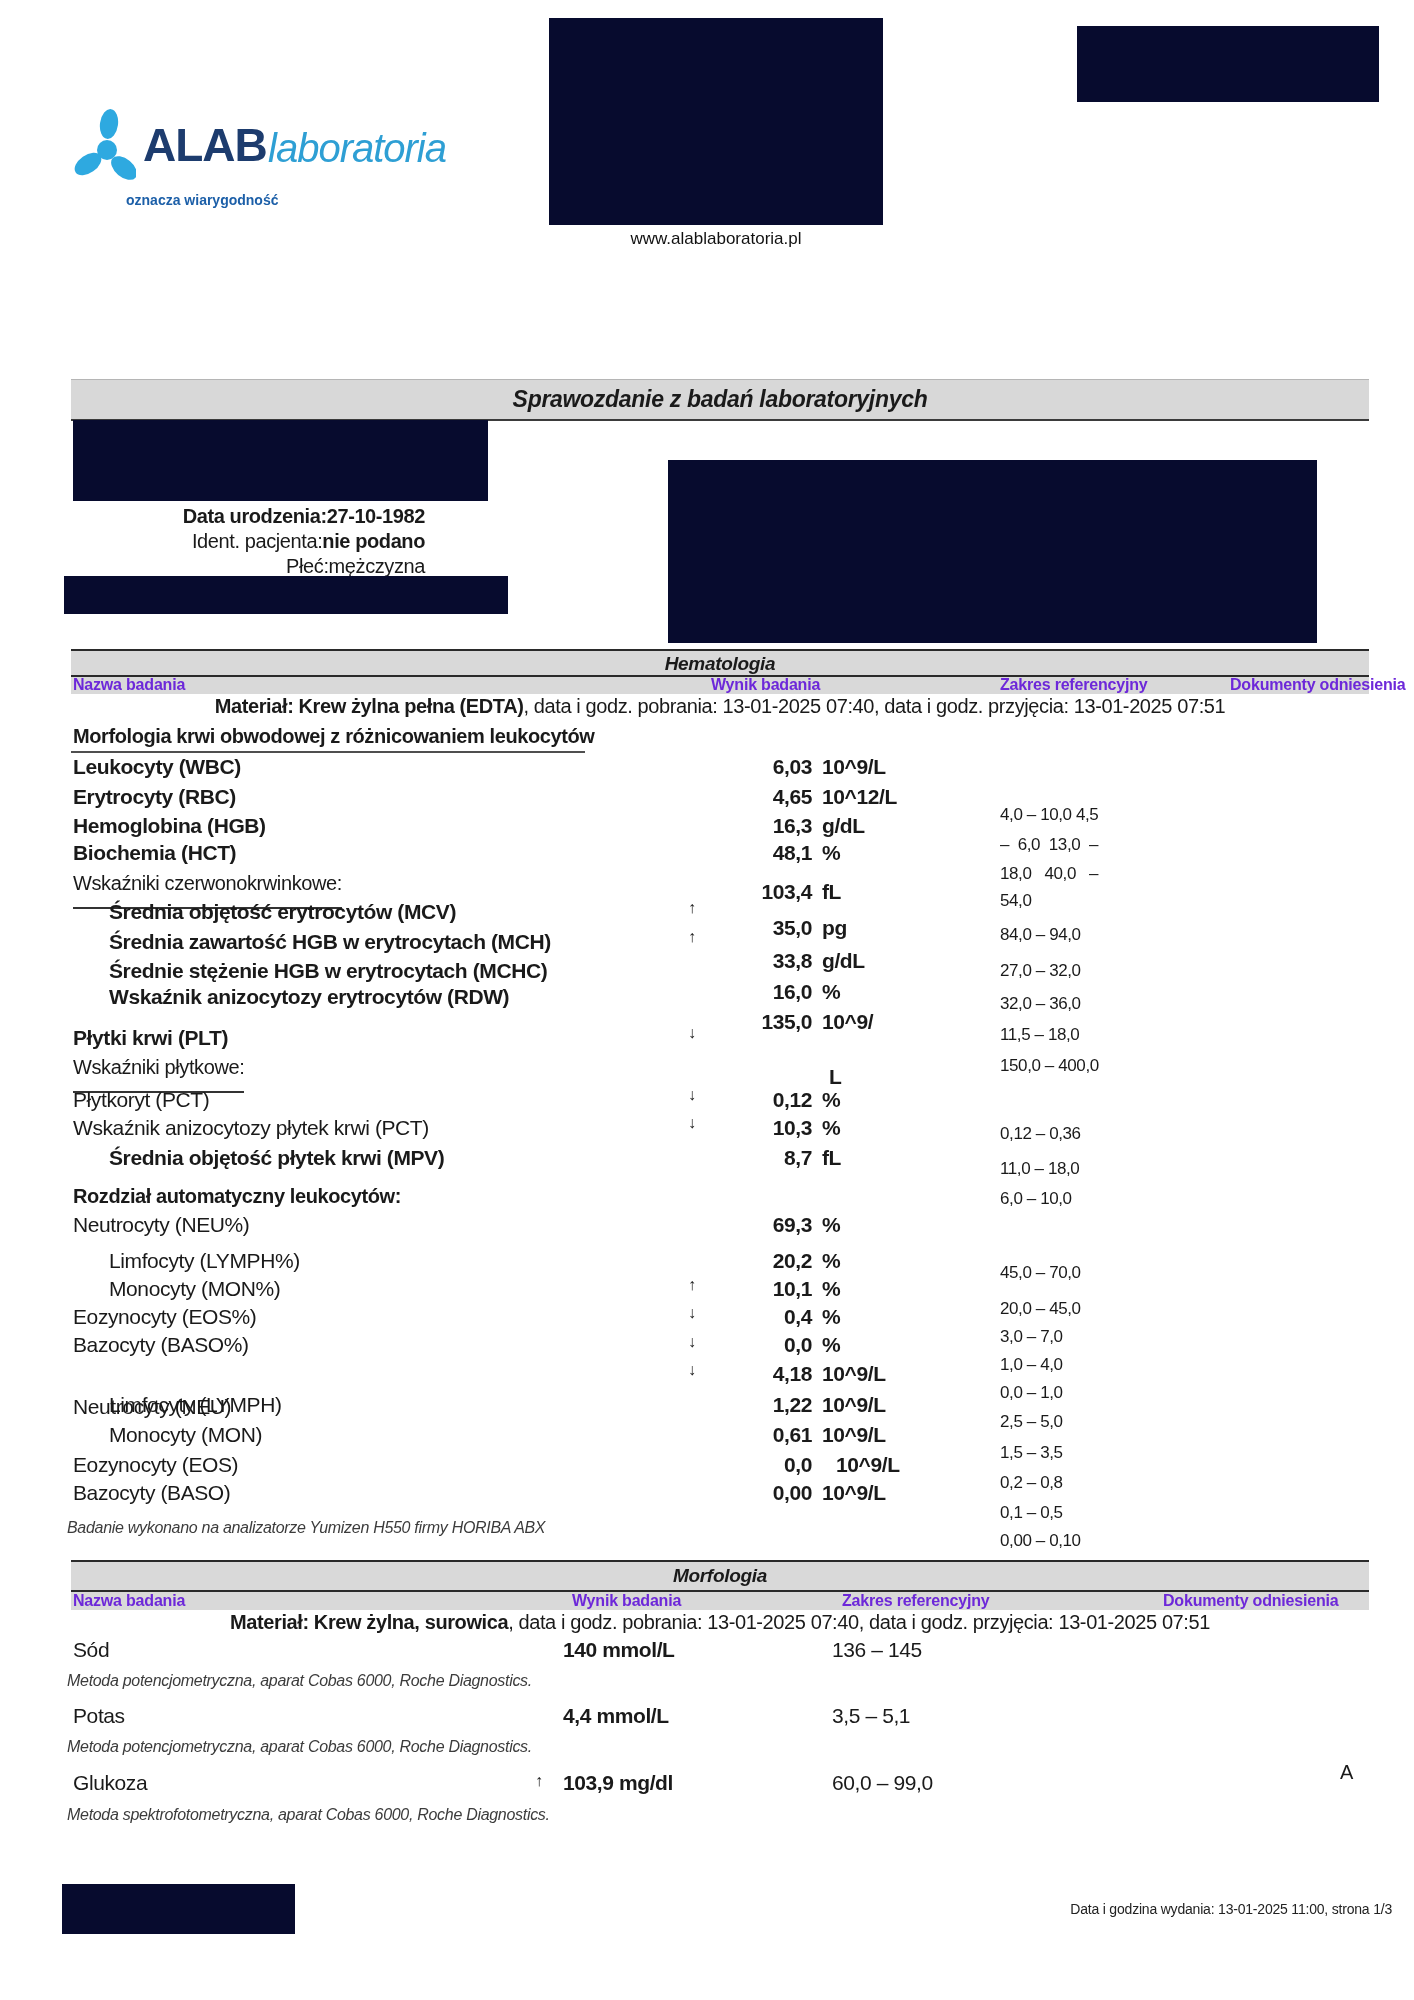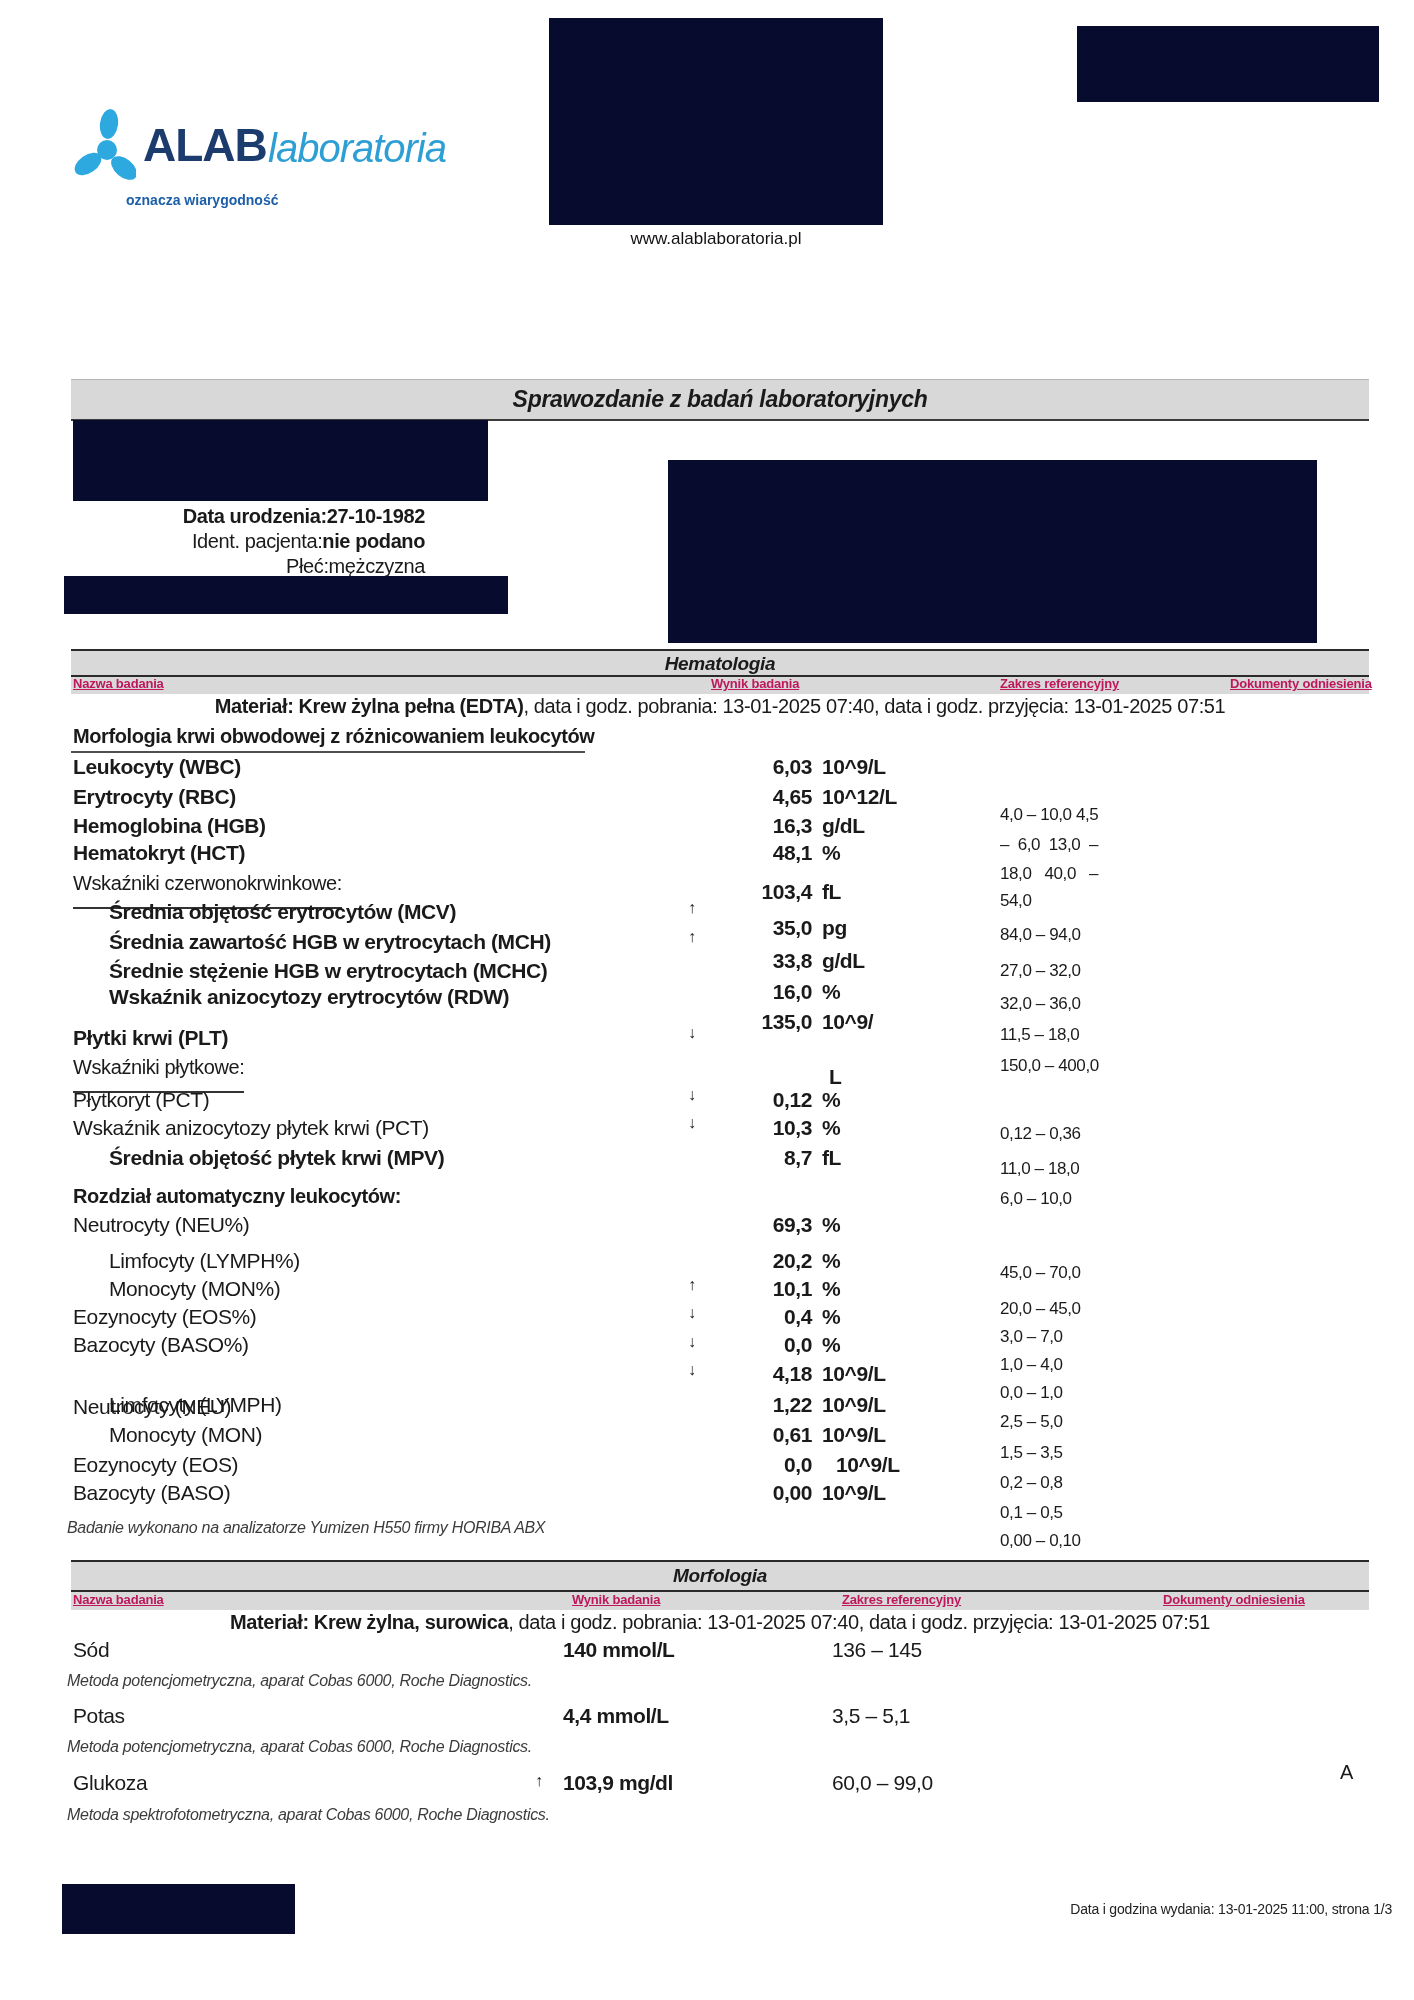--- a/index.html
+++ b/index.html
@@ -15,21 +15,21 @@
   
   .titlebar{position:absolute;left:71px;top:379px;width:1298px;height:39px;background:#d8d8d8;
             border-top:1px solid #b5b5b5;border-bottom:2px solid #3b3b3b;text-align:center;}
   .titlebar .t{font-size:23px;font-weight:bold;font-style:italic;letter-spacing:-0.3px;margin-top:6px;}
   
   .pline{position:absolute;left:73px;width:352px;text-align:right;font-size:20px;letter-spacing:-0.4px;}
   
   .secbar{position:absolute;left:71px;width:1298px;background:#d9d9d9;border-top:2px solid #2a2a2a;}
   .secbar .sect{width:100%;text-align:center;font-size:19px;font-weight:bold;font-style:italic;letter-spacing:-0.3px;}
   .secbar .midline{position:absolute;left:0;width:100%;height:2px;background:#2a2a2a;}
-  .colhead{position:absolute;font-size:13px;font-weight:bold;letter-spacing:-0.2px;color:#be185d;white-space:nowrap;text-decoration:underline;}
+  .colhead{position:absolute;font-size:16px;font-weight:bold;letter-spacing:-0.2px;color:#6d28d9;white-space:nowrap;}
   
   .lbl{position:absolute;left:73px;font-size:21px;letter-spacing:-0.4px;line-height:24px;}
   .ind{left:109px;}
   .b{font-weight:bold;}
   .u span{border-bottom:2px solid #333;padding-bottom:13px;}
   .grp{font-size:20px;}
   .flag{position:absolute;left:682px;width:20px;text-align:center;font-size:16px;color:#222;line-height:24px;}
   .res{position:absolute;left:640px;width:172px;text-align:right;font-weight:bold;font-size:21px;letter-spacing:-0.4px;line-height:24px;}
   .unit{position:absolute;left:822px;font-weight:bold;font-size:21px;letter-spacing:-0.4px;line-height:24px;}
   .ref{position:absolute;left:1000px;font-size:17px;letter-spacing:-0.4px;line-height:24px;margin-top:48px;}
@@ -97,21 +97,21 @@
   <div class="lbl b" style="top:785px;">Erytrocyty (RBC)</div>
   <div class="res" style="top:785px;">4,65</div>
   <div class="unit" style="top:785px;">10^12/L</div>
   <div class="ref" style="top:785px;">–&nbsp;&nbsp;6,0&nbsp;&nbsp;13,0&nbsp;&nbsp;–</div>
 
   <div class="lbl b" style="top:814px;">Hemoglobina (HGB)</div>
   <div class="res" style="top:814px;">16,3</div>
   <div class="unit" style="top:814px;">g/dL</div>
   <div class="ref" style="top:814px;">18,0&nbsp;&nbsp;&nbsp;40,0&nbsp;&nbsp;&nbsp;–</div>
 
-  <div class="lbl b" style="top:841px;">Hematokryt (HCT)</div>
+  <div class="lbl b" style="top:841px;">Biochemia (HCT)</div>
   <div class="res" style="top:841px;">48,1</div>
   <div class="unit" style="top:841px;">%</div>
   <div class="ref" style="top:841px;">54,0</div>
 
   <div class="lbl grp u" style="top:871px;"><span>Wskaźniki czerwonokrwinkowe:</span></div>
 
   <div class="lbl b ind" style="top:900px;">Średnia objętość erytrocytów (MCV)</div>
   <div class="flag" style="top:896px;">↑</div>
   <div class="res" style="top:880px;">103,4</div>
   <div class="unit" style="top:880px;">fL</div>

